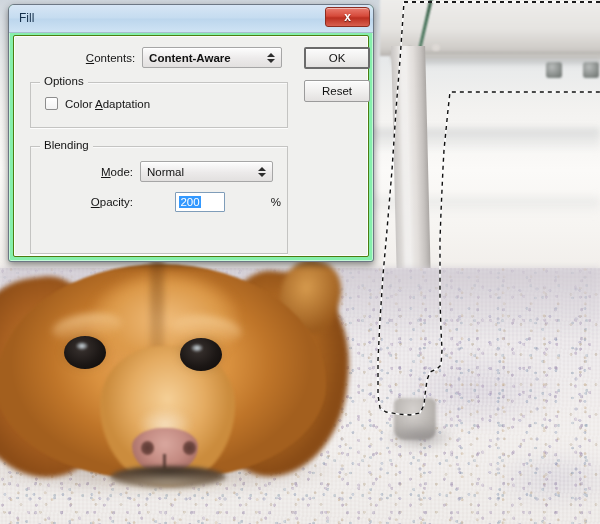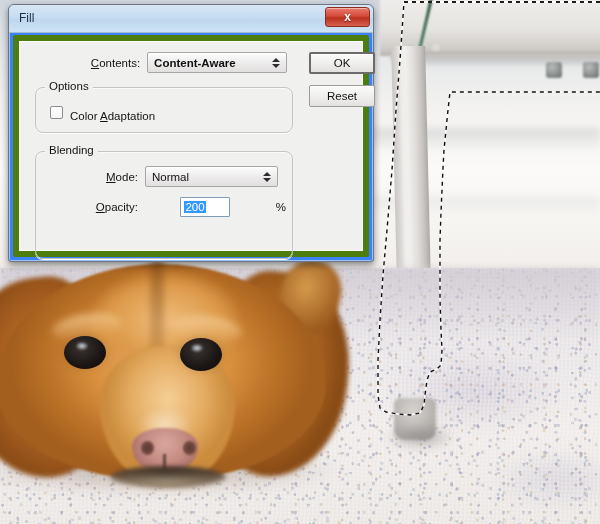--- a/index.html
+++ b/index.html
@@ -277,21 +277,21 @@
     filter: blur(6px);
   }
 
   
   .marquee { position: absolute; inset: 0; pointer-events: none; }
 
   
   .dialog {
     position: absolute; left: 8px; top: 4px;
     width: 366px; height: 258px;
-    background: #3b82f6;
+    background: #86efac;
     border: 1px solid #6d7784;
     border-radius: 6px 6px 3px 3px;
     box-shadow: 0 3px 7px rgba(0,0,0,.45), 0 0 0 1px rgba(255,255,255,.5) inset;
     font-size: 11.5px;
     color: #1b1b1b;
   }
   .titlebar {
     height: 28px;
     background: linear-gradient(180deg,#d7e6f5 0%, #c5dcf0 48%, #bcd6ed 52%, #cfe3f4 100%);
     border-radius: 5px 5px 0 0;
@@ -310,21 +310,21 @@
     border-radius: 3px 4px 3px 3px;
     box-shadow: inset 0 1px 0 rgba(255,255,255,.45);
     display: flex; align-items: center; justify-content: center;
     color: #fff; font-size: 12px; font-weight: bold;
     cursor: pointer;
     text-shadow: 0 1px 1px rgba(0,0,0,.5);
   }
   .dlg-body {
     position: absolute; left: 4px; right: 4px; top: 30px; bottom: 4px;
     background: #f0f0ee;
-    border: 6px solid #4d7c0f;
+    border: 1px solid #4d7c0f;
     border-radius: 2px;
     box-shadow: inset 0 0 0 1px #fdfdfd;
   }
 
   .row { position: absolute; display: flex; align-items: center; }
 
   .lbl { font-size: 11.5px; color: #141414; text-align: right; }
   .lbl u { text-decoration: underline; }
 
   .combo {
@@ -357,41 +357,41 @@
     width: 66px;
     cursor: pointer;
     box-shadow: inset 0 1px 0 #fff;
     font-family: "Liberation Sans", sans-serif;
   }
   .btn.default { border: 2px solid #6b6b6b; }
 
   .group {
     position: absolute;
     border: 1px solid #c4c4c2;
-    border-radius: 8px;
+    border-radius: 0;
     box-shadow: 0 1px 0 #fdfdfd, inset 0 1px 0 #fafafa;
   }
   .group > .legend {
     position: absolute; top: -8px; left: 9px;
     background: #f0f0ee;
     padding: 0 4px;
     font-size: 11.5px;
     color: #131313;
   }
 
   .chk-wrap { position: absolute; display: flex; align-items: center; gap: 7px; }
   .chk {
     width: 13px; height: 13px;
     background: linear-gradient(180deg,#ffffff,#f3f3f3);
     border: 1px solid #8d8d8d;
     border-radius: 2px;
     cursor: pointer;
   }
   .chk.disabled { border-color: #c2c2c2; background: #f4f4f3; }
-  .chk-label { font-size: 11.5px; color: #141414; margin-top: 8px; }
+  .chk-label { font-size: 11.5px; color: #141414; }
   .chk-label.disabled { color: #a8a8a8; }
 
   .numfield {
     position: relative;
     width: 50px; height: 20px;
     background: #ffffff;
     border: 1px solid #7f9db9;
     border-radius: 1px;
     display: flex; align-items: center;
     padding-left: 3px;

